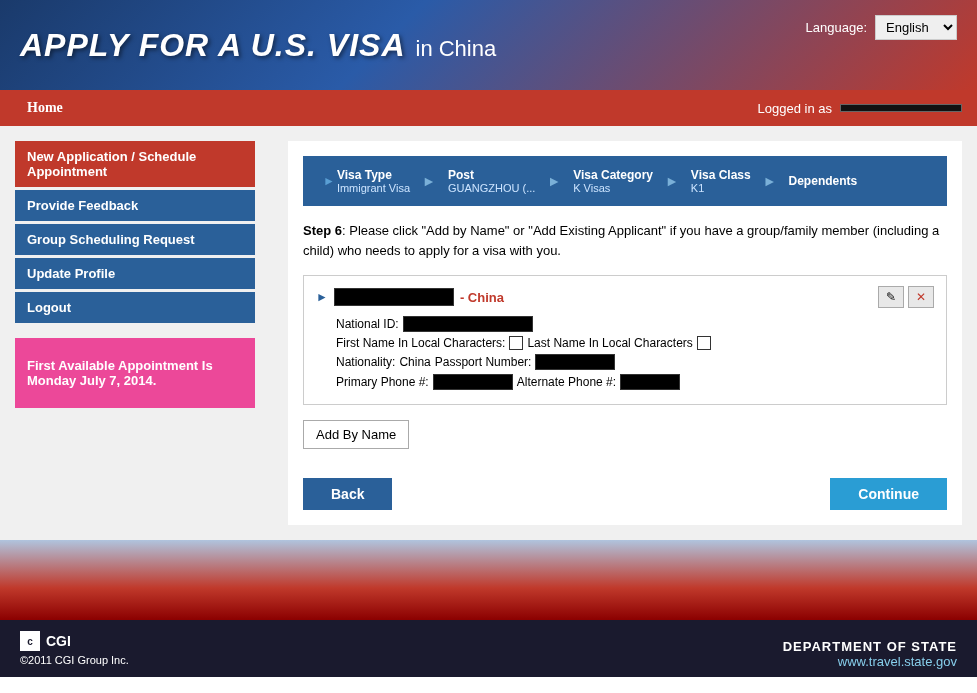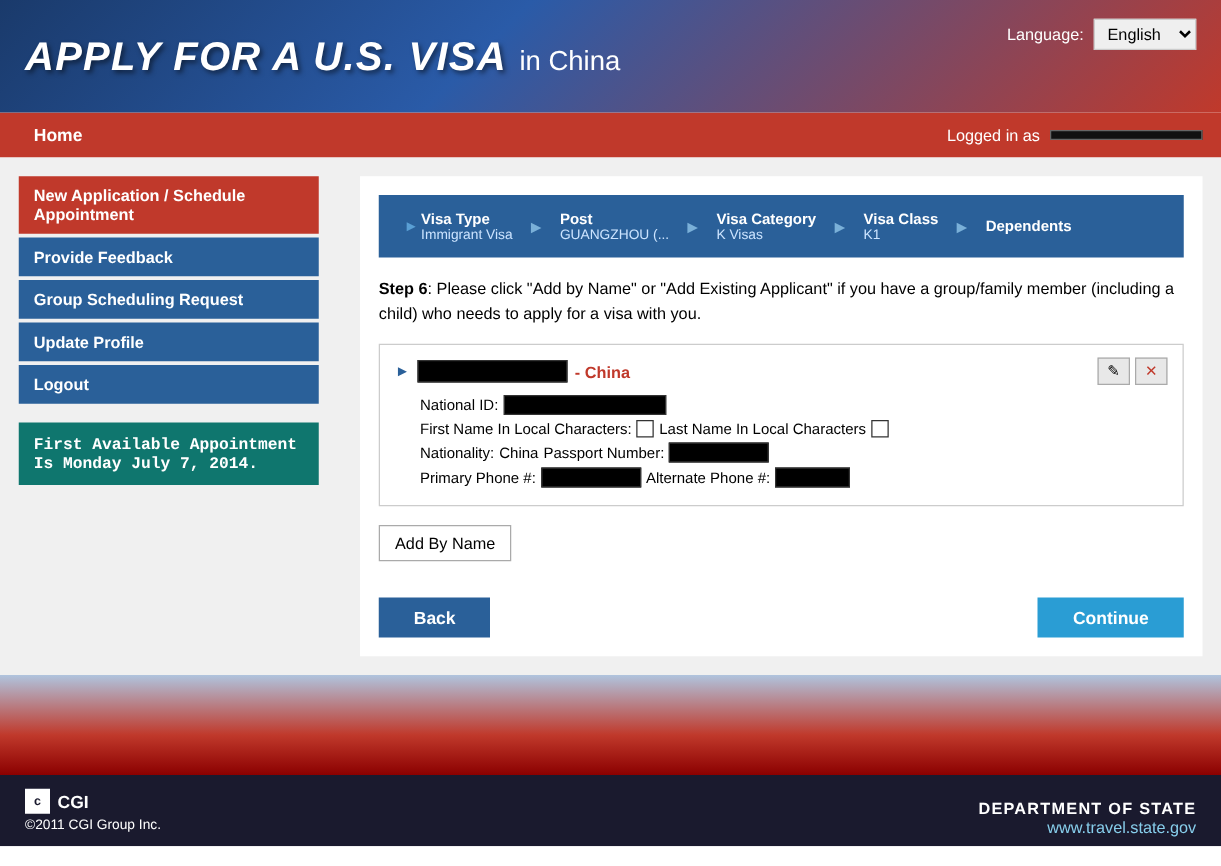--- a/index.html
+++ b/index.html
@@ -57,20 +57,21 @@
       justify-content: space-between;
       padding: 0 15px;
       height: 36px;
     }
     .nav-bar a {
       color: white;
       text-decoration: none;
       font-size: 14px;
       font-weight: bold;
       padding: 8px 12px;
+      font-family: Liberation Serif, serif;
     }
     .logged-in {
       display: flex;
       align-items: center;
       gap: 8px;
       color: white;
       font-size: 13px;
     }
     .logged-in-value {
       background: #111;
@@ -105,27 +106,26 @@
     }
     .sidebar-primary {
       background: #c0392b;
       color: white;
     }
     .sidebar-secondary {
       background: #2a6099;
       color: white;
     }
     .sidebar-info {
-      background: #0f766e;
-      color: white;
-      padding: 10px 12px;
+      background: #ec4899;
+      color: white;
+      padding: 20px 12px;
       margin-top: 15px;
       font-size: 13px;
       font-weight: bold;
-      font-family: Liberation Mono, monospace;
     }
 
     
     .content {
       flex: 1;
       background: white;
       padding: 15px;
     }
 
     

